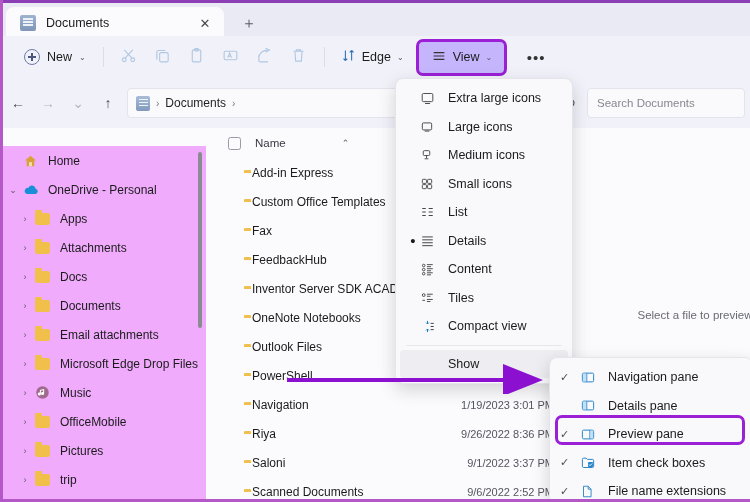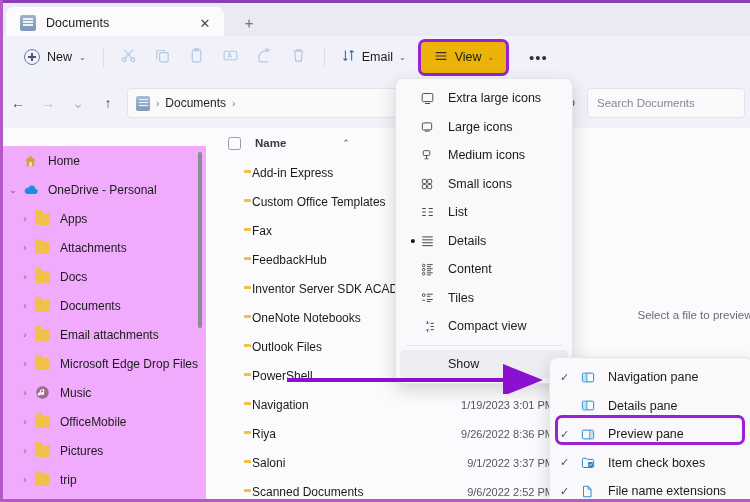--- a/index.html
+++ b/index.html
@@ -82,21 +82,21 @@
     justify-content: center; border-radius: 5px;
   }
   .icobtn svg { opacity: .32; }
   .sortbtn, .viewbtn {
     display: flex; align-items: center; gap: 6px;
     padding: 5px 8px; border-radius: 5px; font-size: 12.5px; color: #1b1b1b;
   }
   .viewbtn-wrap {
     position: relative; margin-left: 4px;
     border: 3px solid #9b1fd4; border-radius: 7px; padding: 1px 4px;
-    background: #eab308;
+    background: #c4b5fd;
     text-align: right;
   }
   .morebtn {
     margin-left: 14px; width: 30px; height: 28px;
     display: flex; align-items: center; justify-content: center;
     color: #333; font-size: 15px; letter-spacing: 1px;
   }
 
   
   .addrbar {
@@ -176,21 +176,21 @@
     background: #fbfbfd; overflow: hidden;
   }
   .colhead {
     display: flex; align-items: center; height: 30px;
     font-size: 11.5px; color: #3a3a44; padding-left: 22px;
   }
   .chk {
     width: 13px; height: 13px; border: 1.3px solid #9a9aa6;
     border-radius: 2.5px; flex: none;
   }
-  .colhead .lbl { margin-left: 14px; font-weight: bold; }
+  .colhead .lbl { margin-left: 14px; }
   .colhead .caret { margin-left: 56px; color: #55555f; font-size: 9px; }
   .frow {
     display: flex; align-items: center; height: 29px;
     font-size: 12px; color: #1b1b1b; padding-left: 38px; text-align: center;
   }
   .frow .fname { margin-left: 8px; white-space: nowrap; }
   .frow .fdate {
     margin-left: auto; margin-right: 18px;
     font-size: 11px; color: #55555f; white-space: nowrap;
   }
@@ -321,21 +321,21 @@
     </div>
 
     <div class="vsep"></div>
 
     <div class="sortbtn">
       <span>
         <svg width="15" height="15" viewBox="0 0 24 24" fill="none" stroke="#2a6fb5" stroke-width="1.7">
           <path d="M7 4v16M7 20l-3-3M7 20l3-3M17 20V4M17 4l-3 3M17 4l3 3"></path>
         </svg>
       </span>
-      <span>Email</span>
+      <span>Edge</span>
       <span class="chev">⌄</span>
     </div>
 
     <div class="viewbtn-wrap">
       <div class="viewbtn">
         <span>
           <svg width="16" height="16" viewBox="0 0 24 24" stroke="#333" stroke-width="1.8">
             <path d="M4 7h16M4 12h16M4 17h16"></path>
           </svg>
         </span>

